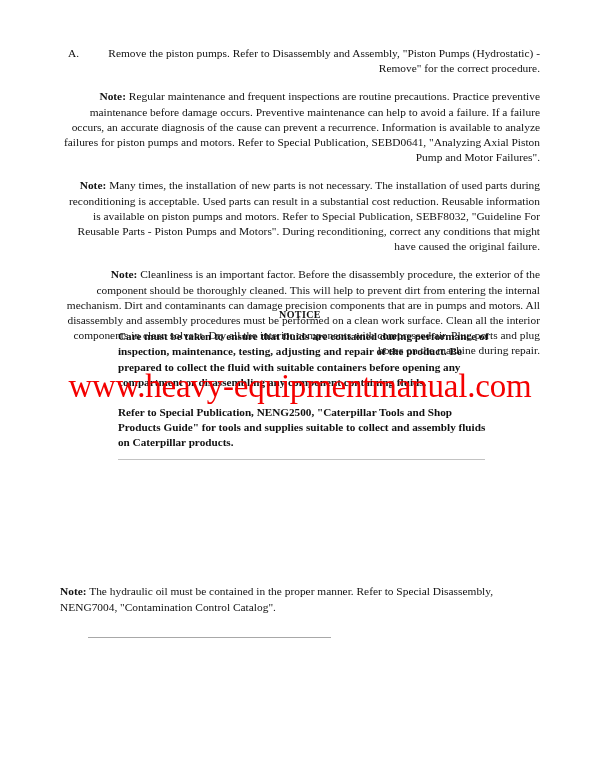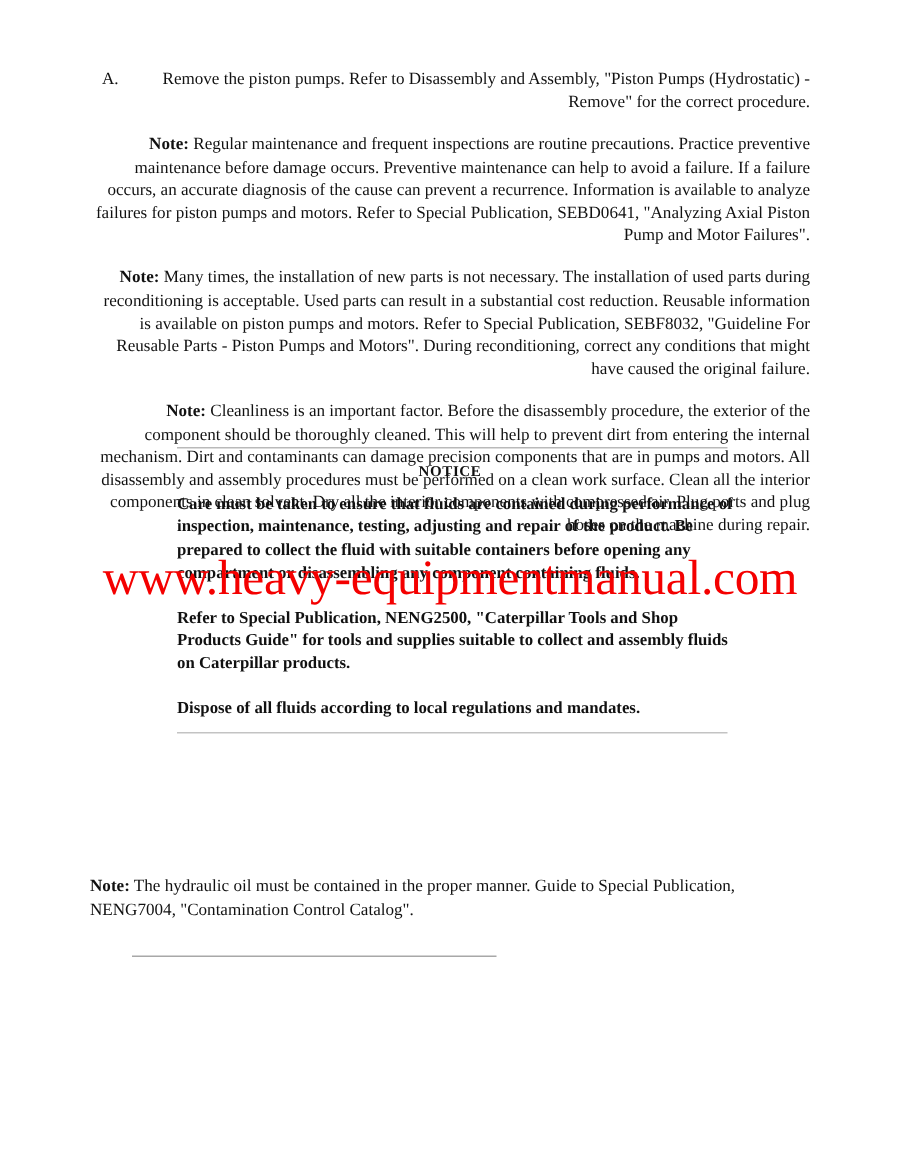--- a/index.html
+++ b/index.html
@@ -166,26 +166,25 @@
     </p>
 
   </div>
 
   <div class="notice-block">
     <div class="notice-rule"></div>
     <div class="notice-title">NOTICE</div>
     <div class="notice-body">
       <p>Care must be taken to ensure that fluids are contained during performance of inspection, maintenance, testing, adjusting and repair of the product. Be prepared to collect the fluid with suitable containers before opening any compartment or disassembling any component containing fluids.</p>
       <p>Refer to Special Publication, NENG2500, "Caterpillar Tools and Shop Products Guide" for tools and supplies suitable to collect and assembly fluids on Caterpillar products.</p>
-      <p>Dispose of all fluids according to local regulations and mandates.</p>
     </div>
     <div class="notice-rule-bottom"></div>
   </div>
 
   <p class="trailing-note">
-    <span class="note-label">Note:</span><span> The hydraulic oil must be contained in the proper manner. Guide to Special Publication, NENG7004, "Contamination Control Catalog".</span>
+    <span class="note-label">Note:</span><span> The hydraulic oil must be contained in the proper manner. Refer to Special Disassembly, NENG7004, "Contamination Control Catalog".</span>
   </p>
 
   <div class="bottom-rule"></div>
 
   <div class="watermark">www.heavy-equipmentmanual.com</div>
 
 </div>
 
 </body></html>

